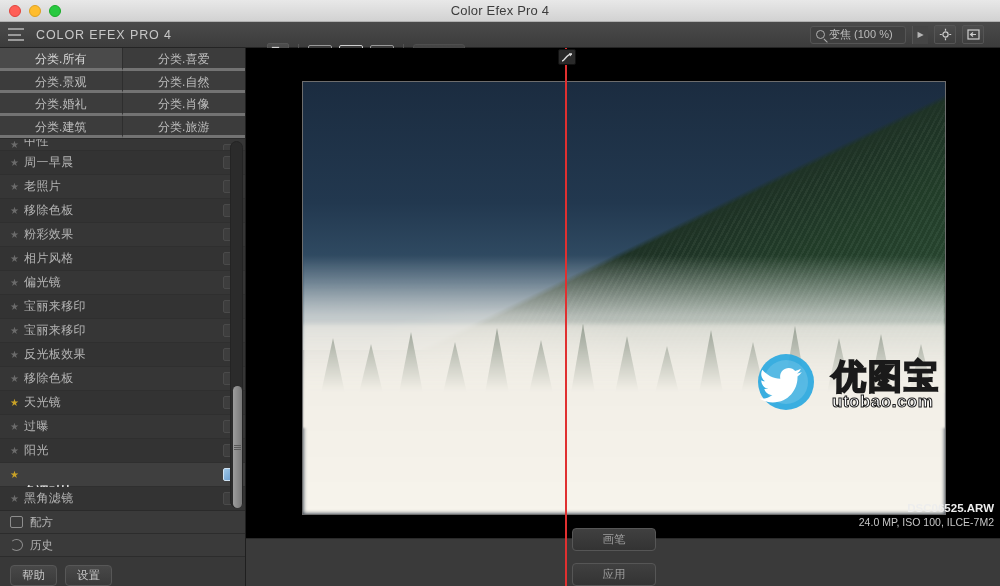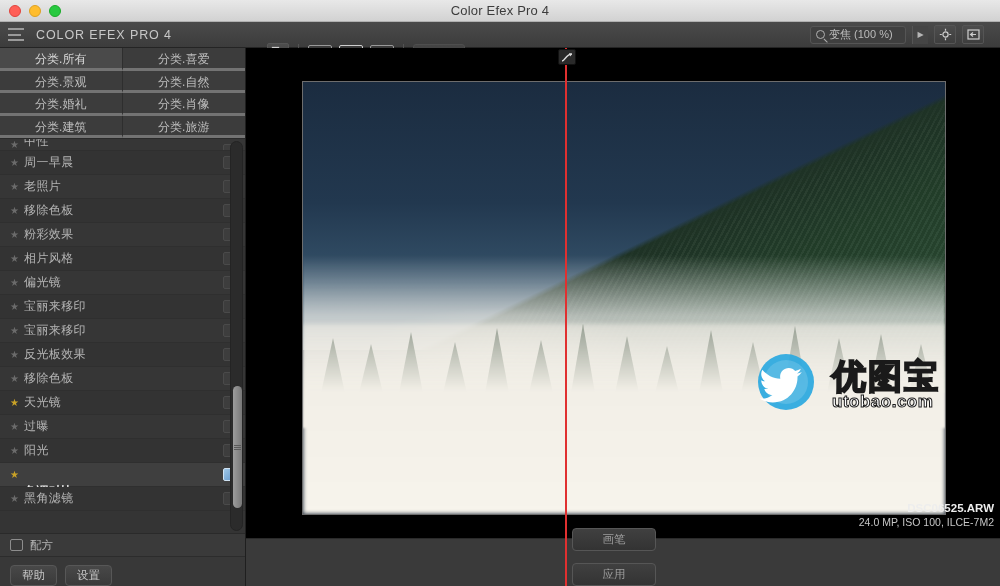--- a/index.html
+++ b/index.html
@@ -453,20 +453,24 @@
       <div class="vscroll">
         <div class="vthumb"></div>
       </div>
 
     </div>
 
     <div class="panel-footer">
       <div class="panel-row">
         <span class="mini-icon"></span>
         <span>配方</span>
+      </div>
+      <div class="panel-row">
+        <span class="mini-icon hist"></span>
+        <span>历史</span>
       </div>
       <div class="panel-buttons">
         <div class="btn">帮助</div>
         <div class="btn">设置</div>
       </div>
     </div>
   </div>
 
   <div class="canvas">
 

